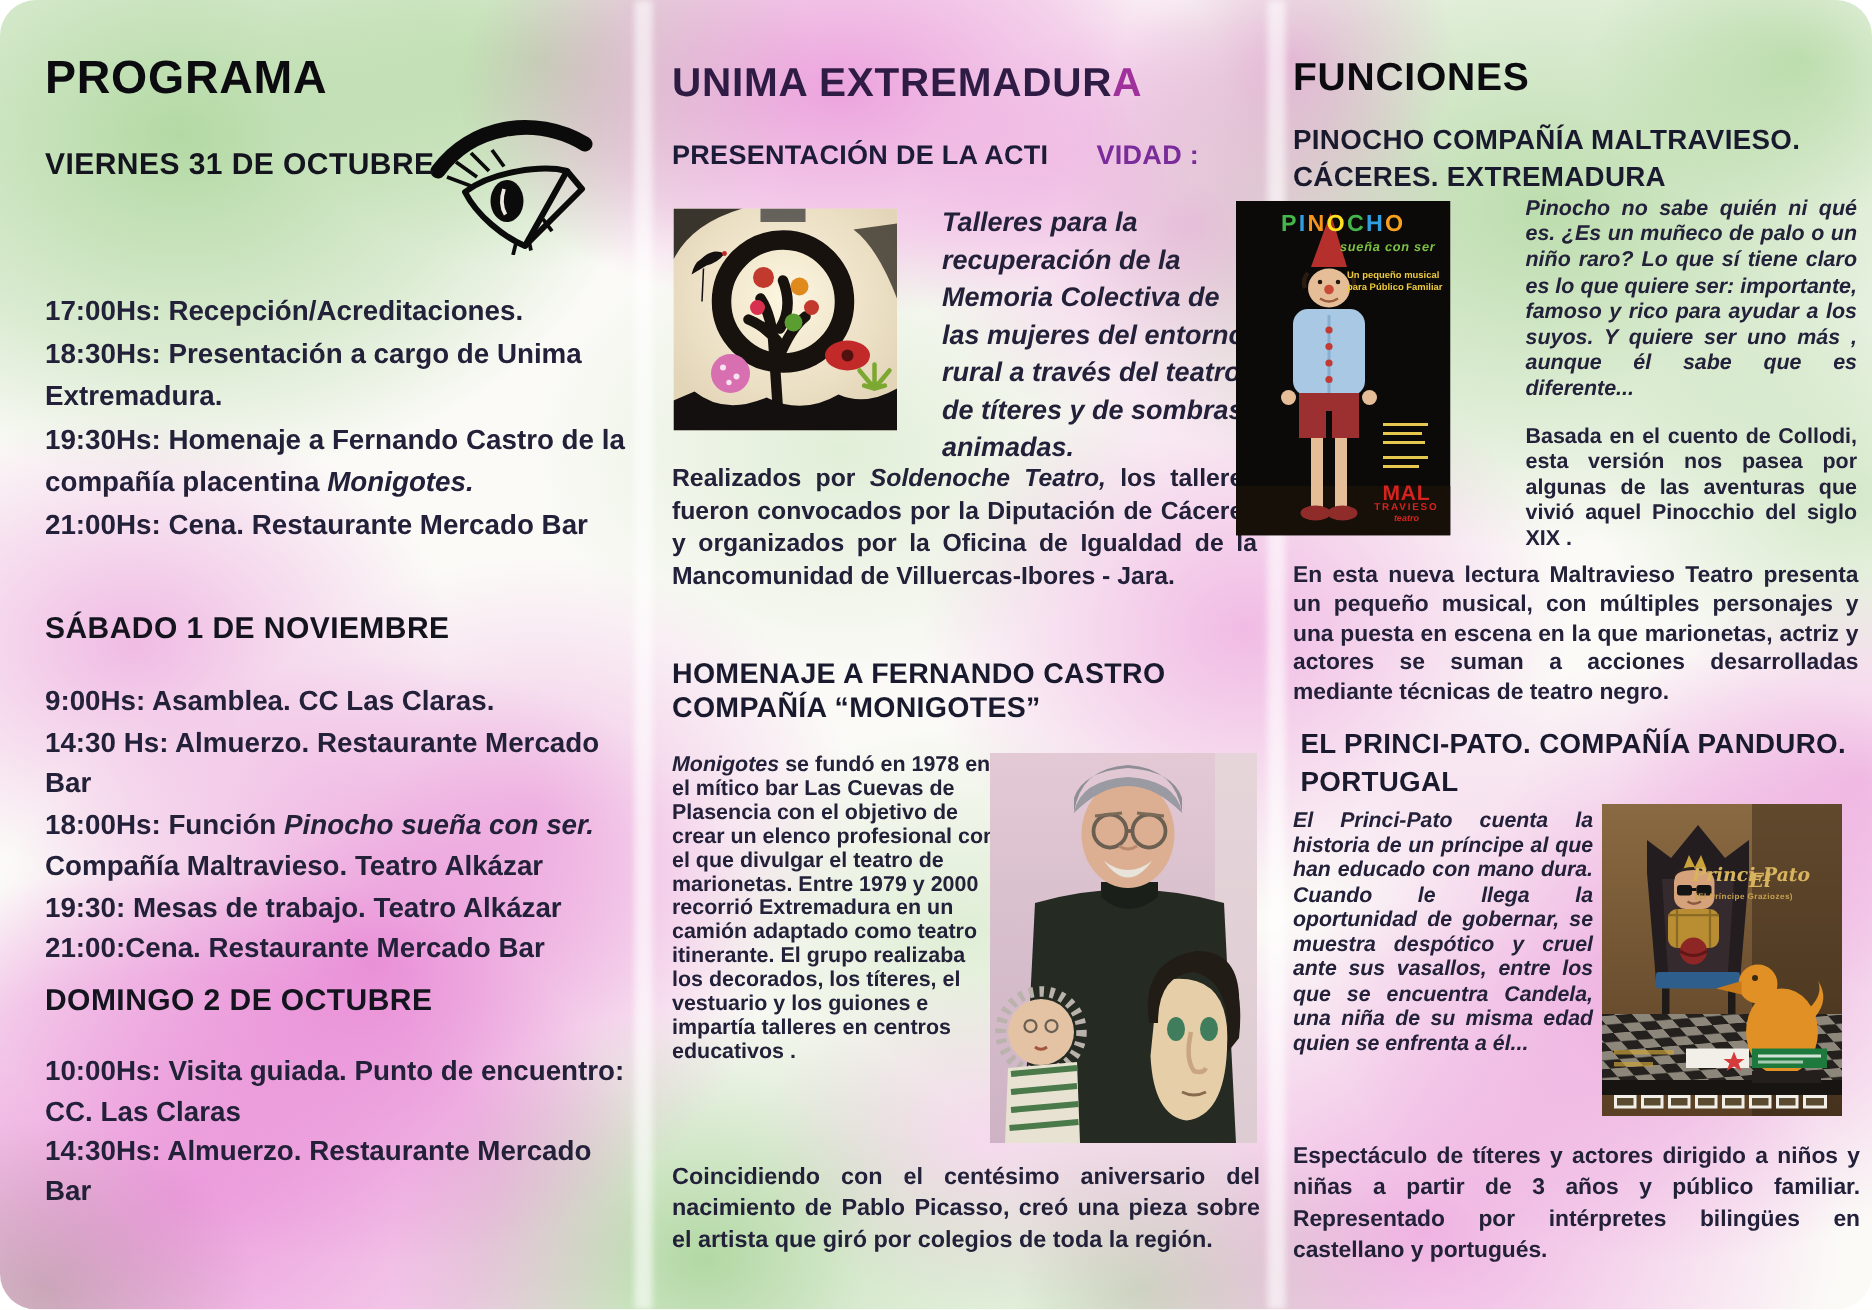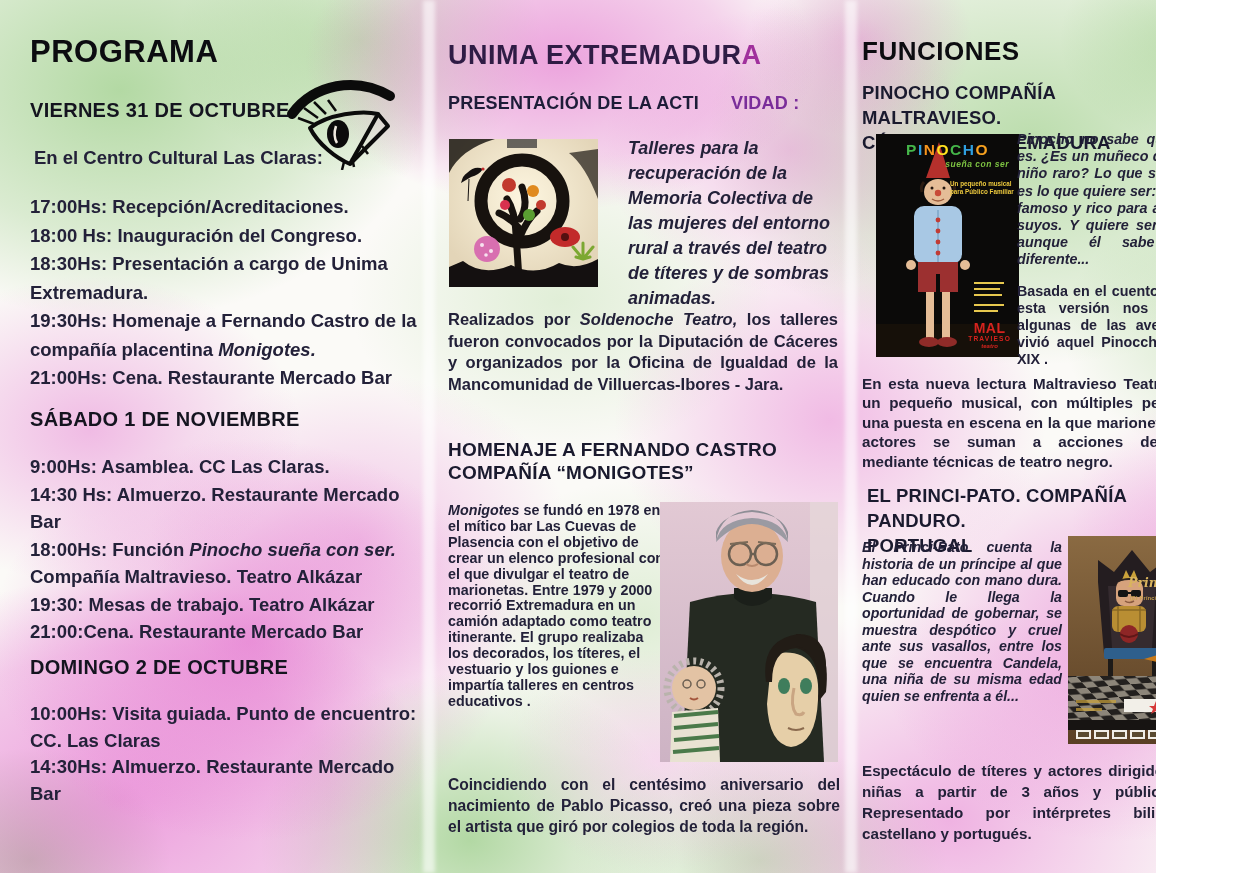--- a/index.html
+++ b/index.html
@@ -1,17 +1,17 @@
 <!DOCTYPE html>
 <html><head>
 <meta charset="utf-8">
 <style>
   html,body{margin:0;padding:0;background:#ffffff;}
   .page{
-    position:relative;width:1156px;height:873px;overflow:hidden;
+    position:relative;width:1248px;height:873px;overflow:hidden;
     font-family:"Liberation Sans",sans-serif;color:#232139;
     background-color:#fbfaf7;
     background-image:
       radial-gradient(ellipse 340px 200px at 560px 60px,  rgba(224,92,200,0.55), rgba(224,92,200,0.25) 50%, transparent 75%),
       radial-gradient(ellipse 260px 200px at 790px 150px, rgba(228,120,208,0.42), transparent 72%),
       radial-gradient(ellipse 160px 140px at 860px 40px,  rgba(228,110,205,0.40), transparent 70%),
       radial-gradient(ellipse 300px 220px at 90px 430px,  rgba(226,110,205,0.45), transparent 70%),
       radial-gradient(ellipse 360px 280px at 250px 640px, rgba(223,85,198,0.55), transparent 72%),
       radial-gradient(ellipse 420px 300px at 120px 800px, rgba(226,96,203,0.60), rgba(226,96,203,0.30) 50%, transparent 75%),
       radial-gradient(ellipse 300px 240px at 360px 540px, rgba(228,120,208,0.40), transparent 70%),
@@ -23,20 +23,21 @@
       radial-gradient(ellipse 430px 320px at 120px 90px,  rgba(120,190,95,0.55), rgba(120,190,95,0.25) 45%, transparent 72%),
       radial-gradient(ellipse 260px 200px at 360px 40px,  rgba(130,195,105,0.38), transparent 70%),
       radial-gradient(ellipse 430px 300px at 1030px 140px,rgba(125,192,100,0.50), rgba(125,192,100,0.20) 50%, transparent 75%),
       radial-gradient(ellipse 200px 150px at 1200px 40px, rgba(130,195,105,0.40), transparent 70%),
       radial-gradient(ellipse 240px 180px at 1230px 330px,rgba(130,195,105,0.33), transparent 70%),
       radial-gradient(ellipse 300px 240px at 470px 840px, rgba(118,188,95,0.55), transparent 70%),
       radial-gradient(ellipse 200px 160px at 30px 860px,  rgba(118,188,95,0.50), transparent 70%),
       radial-gradient(ellipse 260px 160px at 760px 860px, rgba(130,195,108,0.40), transparent 72%),
       radial-gradient(ellipse 300px 220px at 560px 300px, rgba(150,205,125,0.26), transparent 70%),
       radial-gradient(ellipse 260px 200px at 640px 620px, rgba(150,205,125,0.28), transparent 70%);
+    border-radius: 24px;
   }
   .abs{position:absolute;}
   .fold{position:absolute;top:0;bottom:0;width:12px;background:rgba(255,255,255,0.6);filter:blur(2px);}
   h1,h2,h3,p{margin:0;}
   .title{font-weight:800;color:#0c0c10;letter-spacing:0.5px;}
   .dayhead{font-weight:800;color:#14141f;letter-spacing:0.3px;font-size:20px;}
   .body1{font-weight:700;font-size:18.5px;color:#232139;}
   .sched p{margin:0;}
   .it{font-style:italic;}
   .justify{text-align:justify;}
@@ -73,25 +74,23 @@
     <path d="M8 40 C30 10 72 2 106 22" stroke="#0b0b0b" stroke-width="10" fill="none" stroke-linecap="round"></path>
     <path d="M26 54 C44 40 78 36 94 40 L66 90 C52 84 34 70 26 54 Z" fill="none" stroke="#0b0b0b" stroke-width="4" stroke-linejoin="round"></path>
     <path d="M30 50 L14 44 M34 44 L20 34 M42 40 L30 28 M52 37 L44 26" stroke="#0b0b0b" stroke-width="2.5"></path>
     <path d="M60 88 L58 96 M68 84 L70 93 M78 72 L84 80" stroke="#0b0b0b" stroke-width="2.5"></path>
     <ellipse cx="54" cy="60" rx="11" ry="14" fill="#0b0b0b"></ellipse>
     <path d="M52 52 C50 58 50 64 53 69" stroke="#efe9df" stroke-width="2.5" fill="none"></path>
     <path d="M94 40 L104 52 L66 90" stroke="#0b0b0b" stroke-width="4" fill="none" stroke-linejoin="round"></path>
   </svg>
 
   <h2 class="abs dayhead" style="left:30px;top:99px;">VIERNES 31 DE OCTUBRE</h2>
-  <p class="abs body1" style="left:34px;top:147px;">En el Centro Cultural Las Claras:</p>
 
   <div class="abs sched body1" style="left:30px;top:193px;width:394px;line-height:28.5px;">
     <p><span>17:00Hs: Recepción/Acreditaciones.</span><em class="it"></em><span></span></p>
-    <p><span>18:00 Hs: Inauguración del Congreso.</span><em class="it"></em><span></span></p>
     <p><span>18:30Hs: Presentación a cargo de Unima Extremadura.</span><em class="it"></em><span></span></p>
     <p><span>19:30Hs: Homenaje a Fernando Castro de la compañía placentina </span><em class="it">Monigotes.</em><span></span></p>
     <p><span>21:00Hs: Cena. Restaurante Mercado Bar</span><em class="it"></em><span></span></p>
   </div>
 
   <h2 class="abs dayhead" style="left:30px;top:408px;">SÁBADO 1 DE NOVIEMBRE</h2>
   <div class="abs sched body1" style="left:30px;top:453px;width:394px;line-height:27.5px;">
     <p><span>9:00Hs: Asamblea. CC Las Claras.</span><em class="it"></em><span></span></p>
     <p><span>14:30 Hs: Almuerzo. Restaurante Mercado Bar</span><em class="it"></em><span></span></p>
     <p><span>18:00Hs: Función </span><em class="it">Pinocho sueña con ser.</em><span> Compañía Maltravieso. Teatro Alkázar</span></p>
@@ -188,21 +187,21 @@
 
   <p class="abs body1 justify" style="left:448px;top:774px;width:392px;font-size:15.6px;line-height:21px;">Coincidiendo con el centésimo aniversario del nacimiento de Pablo Picasso, creó una pieza sobre el artista que giró por colegios de toda la región.</p>
 
   <h1 class="abs title" style="left:862px;top:36px;font-size:26px;">FUNCIONES</h1>
 
   <h2 class="abs subhead" style="left:862px;top:80px;font-size:18.5px;line-height:25px;">
     <span>PINOCHO COMPAÑÍA MALTRAVIESO.</span>
     <span>CÁCERES. EXTREMADURA</span>
   </h2>
 
-  <div class="poster" style="left:876px;top:134px;width:143px;height:223px;">
+  <div class="poster" style="left:824px;top:134px;width:143px;height:223px;">
     <svg width="143" height="223" viewBox="0 0 143 223">
       <rect width="143" height="223" fill="#0b0a09"></rect>
       <rect y="190" width="143" height="33" fill="#161009"></rect>
       <polygon points="50,44 74,44 63,8" fill="#b5302c"></polygon>
       <path d="M48 48 Q44 52 46 58 M76 48 Q80 52 78 58" stroke="#2b1c12" stroke-width="3" fill="none"></path>
       <ellipse cx="62" cy="58" rx="14" ry="13" fill="#e5bd97"></ellipse>
       <circle cx="62" cy="59" r="3.2" fill="#c84b38"></circle>
       <circle cx="56" cy="54" r="1.5" fill="#23160f"></circle>
       <circle cx="68" cy="54" r="1.5" fill="#23160f"></circle>
       <path d="M56 65 Q62 69 68 65" stroke="#9c5b3c" stroke-width="1.5" fill="none"></path>

